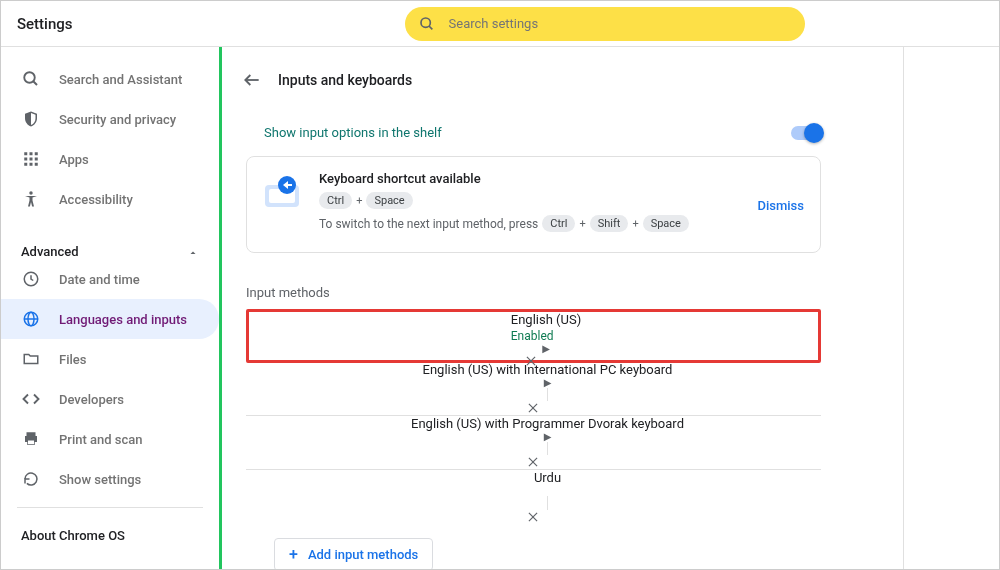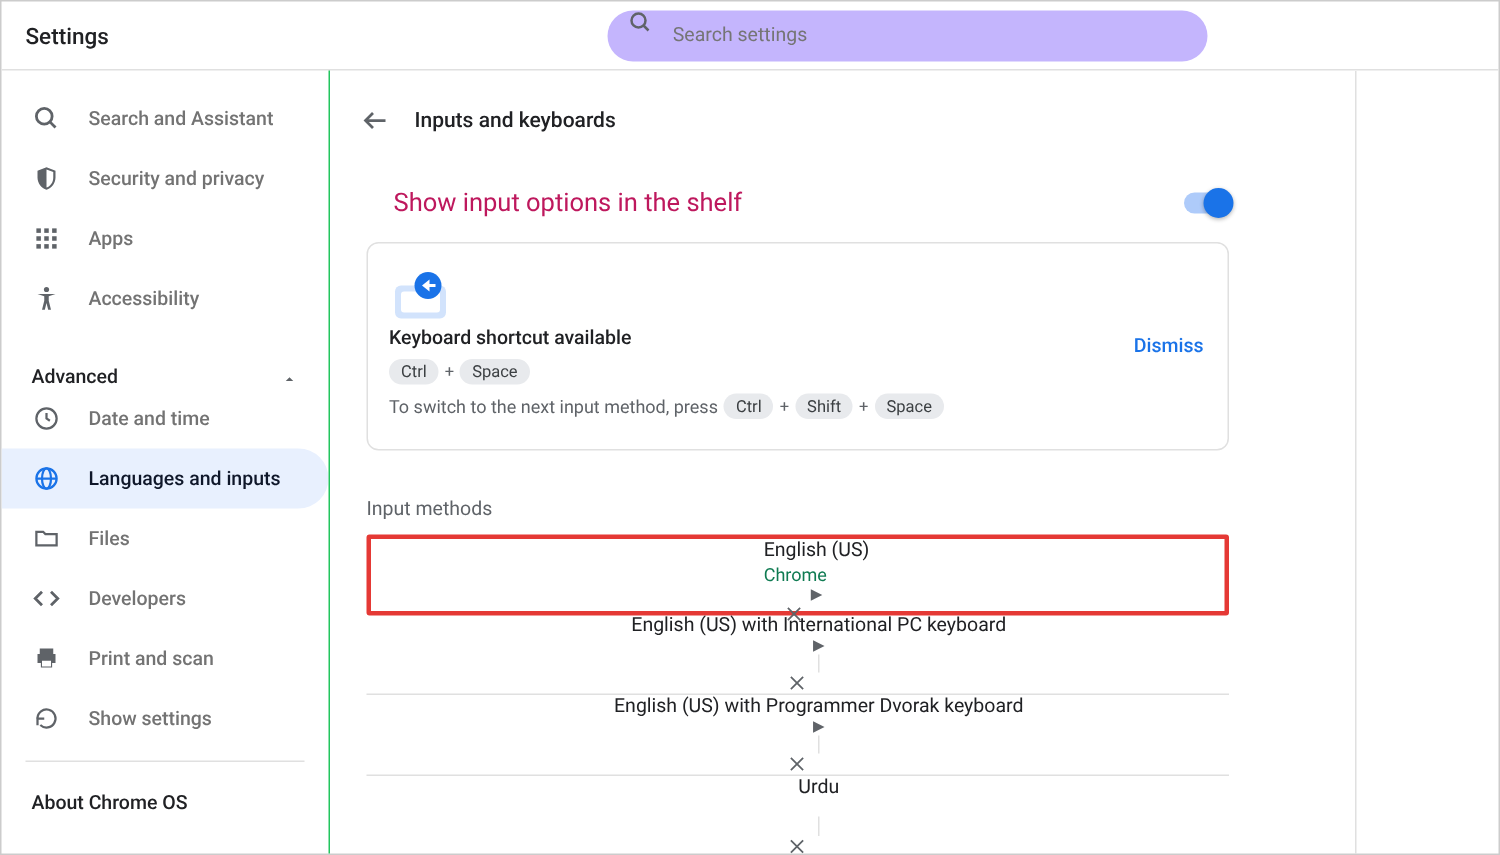--- a/index.html
+++ b/index.html
@@ -1,45 +1,45 @@
 <!DOCTYPE html>
 <html><head>
   <meta charset="utf-8">
   <style>
     * { box-sizing: border-box; margin: 0; padding: 0; font-family: 'Roboto', 'Segoe UI', Arial, sans-serif; }
     body { width: 1000px; height: 570px; background: #fff; overflow: hidden; border: 1px solid #ccc; }
     .header { height: 46px; border-bottom: 1px solid #e0e0e0; display: flex; align-items: center; padding: 0 16px; }
     .header-title { font-size: 15px; font-weight: 500; color: #202124; margin-right: 40px; }
     .search-wrap { flex: 0 0 auto; margin-left: 292px; }
-    .search-bar { display: flex; background: #c4b5fd; border-radius: 22px; width: 400px; height: 34px; padding: 0 14px; }
+    .search-bar { display: flex; align-items: center; background: #fde047; border-radius: 22px; width: 400px; height: 34px; padding: 0 14px; }
     .search-bar .ic { color: #5f6368; margin-right: 14px; }
     .search-bar input { border: none; outline: none; background: transparent; font-size: 13px; color: #5f6368; width: 100%; }
     .body { display: flex; height: 524px; }
     .sidebar { width: 218px; padding: 12px 0; overflow-y: auto; }
     .nav-item { display: flex; align-items: center; height: 40px; padding: 0 8px 0 20px; cursor: pointer; color: #737373; }
-    .nav-item.active { background: #e8f0fe; border-radius: 0 20px 20px 0; margin-right: 0; color: #0f172a; }
+    .nav-item.active { background: #e8f0fe; border-radius: 0 20px 20px 0; margin-right: 0; color: #701a75; }
     .nav-item .ic { width: 20px; height: 20px; margin-right: 18px; display: flex; align-items: center; justify-content: center; color: #5f6368; flex-shrink: 0; }
     .nav-item.active .ic { color: #1a73e8; }
     .nav-item .lbl { font-size: 13px; font-weight: 500; flex: 1; }
     .nav-section { display: flex; align-items: flex-end; height: 40px; padding: 0 20px; cursor: pointer; }
     .nav-section .lbl { font-size: 13px; font-weight: 500; color: #202124; flex: 1; }
     .nav-section .chev { color: #5f6368; }
     .sidebar hr { border: none; border-top: 1px solid #e0e0e0; margin: 8px 16px; }
     .about { font-size: 13px; font-weight: 500; color: #202124; padding: 12px 20px; cursor: pointer; }
-    .main { flex: 1; border-left: 1px solid #22c55e; padding: 0 0 0 0; overflow-y: auto; position: relative; }
+    .main { flex: 1; border-left: 3px solid #22c55e; padding: 0 0 0 0; overflow-y: auto; position: relative; }
     .main-inner { max-width: 595px; margin-left: 14px; padding: 14px 0; }
     .page-head { display: flex; align-items: center; height: 38px; margin-bottom: 22px; }
     .page-head .back-ic { color: #5f6368; cursor: pointer; margin-right: 16px; margin-left: 6px; }
     .page-head .page-title { font-size: 14px; font-weight: 500; color: #202124; }
     .row-toggle { display: flex; align-items: center; padding: 4px 10px 16px 28px; }
-    .row-toggle .txt { font-size: 17px; color: #be185d; flex: 1; }
+    .row-toggle .txt { font-size: 13px; color: #0f766e; flex: 1; }
     .toggle { width: 30px; height: 14px; border-radius: 7px; position: relative; }
     .toggle.on { background: #aecbfa; }
     .toggle.on::after { content: ''; position: absolute; right: -3px; top: -3px; width: 20px; height: 20px; background: #1a73e8; border-radius: 50%; box-shadow: 0 1px 3px rgba(0,0,0,0.3); }
-    .card { border: 1px solid #e0e0e0; border-radius: 8px; margin: 0 10px 28px 10px; padding: 14px; display: flex; position: relative; flex-direction: column; }
+    .card { border: 1px solid #e0e0e0; border-radius: 8px; margin: 0 10px 28px 10px; padding: 14px; display: flex; position: relative; }
     .card-icon { width: 42px; height: 42px; flex-shrink: 0; margin-right: 16px; }
     .card-body { flex: 1; }
     .card-title { font-size: 13px; font-weight: 500; color: #202124; margin-bottom: 6px; }
     .card-line { font-size: 12px; color: #5f6368; margin-bottom: 6px; display: flex; align-items: center; flex-wrap: wrap; gap: 4px; }
     .kbd { display: inline-block; background: #e8eaed; color: #3c4043; font-size: 11px; padding: 2px 8px; border-radius: 10px; text-align: right; }
     .plus { color: #5f6368; font-size: 11px; }
     .dismiss { position: absolute; right: 16px; top: 50%; transform: translateY(-50%); color: #1a73e8; font-size: 13px; cursor: pointer; font-weight: 500; }
     .section-label { font-size: 13px; color: #5f6368; padding: 4px 10px 10px 10px; }
     .methods { margin: 0 10px; }
     .method-row { display: flex; align-items: center; height: 54px; border-bottom: 1px solid #e0e0e0; padding: 0 0 0 28px; flex-direction: column; }
@@ -226,21 +226,21 @@
         </div>
         <div class="dismiss">Dismiss</div>
       </div>
 
       <div class="section-label">Input methods</div>
 
       <div class="methods">
         <div class="method-row highlight">
           <div class="minfo">
             <div class="mname">English (US)</div>
-            <div class="mstatus">Chrome</div>
+            <div class="mstatus">Enabled</div>
           </div>
           <div class="arrow">▶</div>
           <div class="sep"></div>
           <div class="close">
               <svg width="14" height="14" viewBox="0 0 24 24" stroke="currentColor" stroke-width="2">
                 <line x1="5" y1="5" x2="19" y2="19"></line>
                 <line x1="19" y1="5" x2="5" y2="19"></line>
               </svg>
             </div>
         </div>

